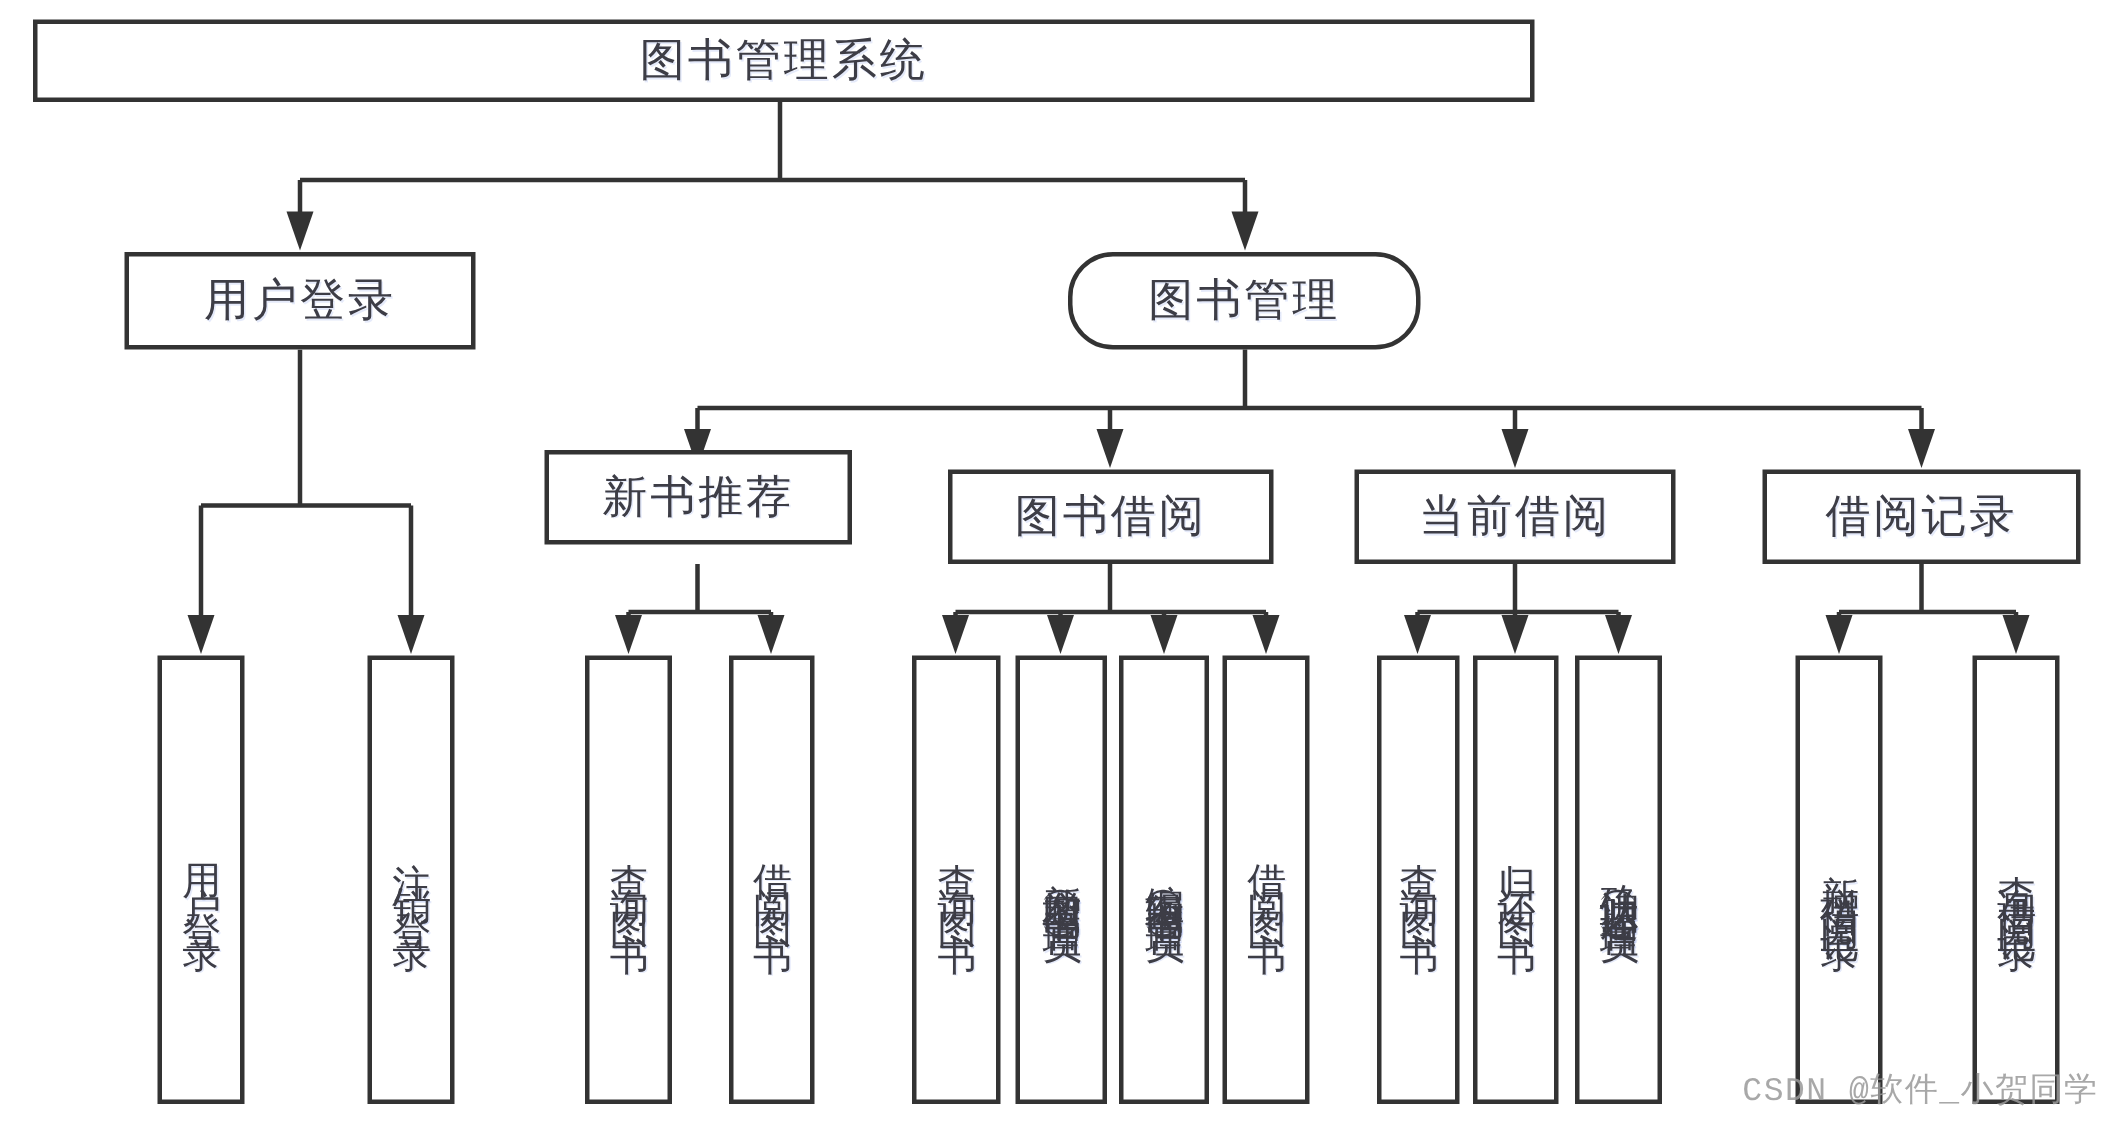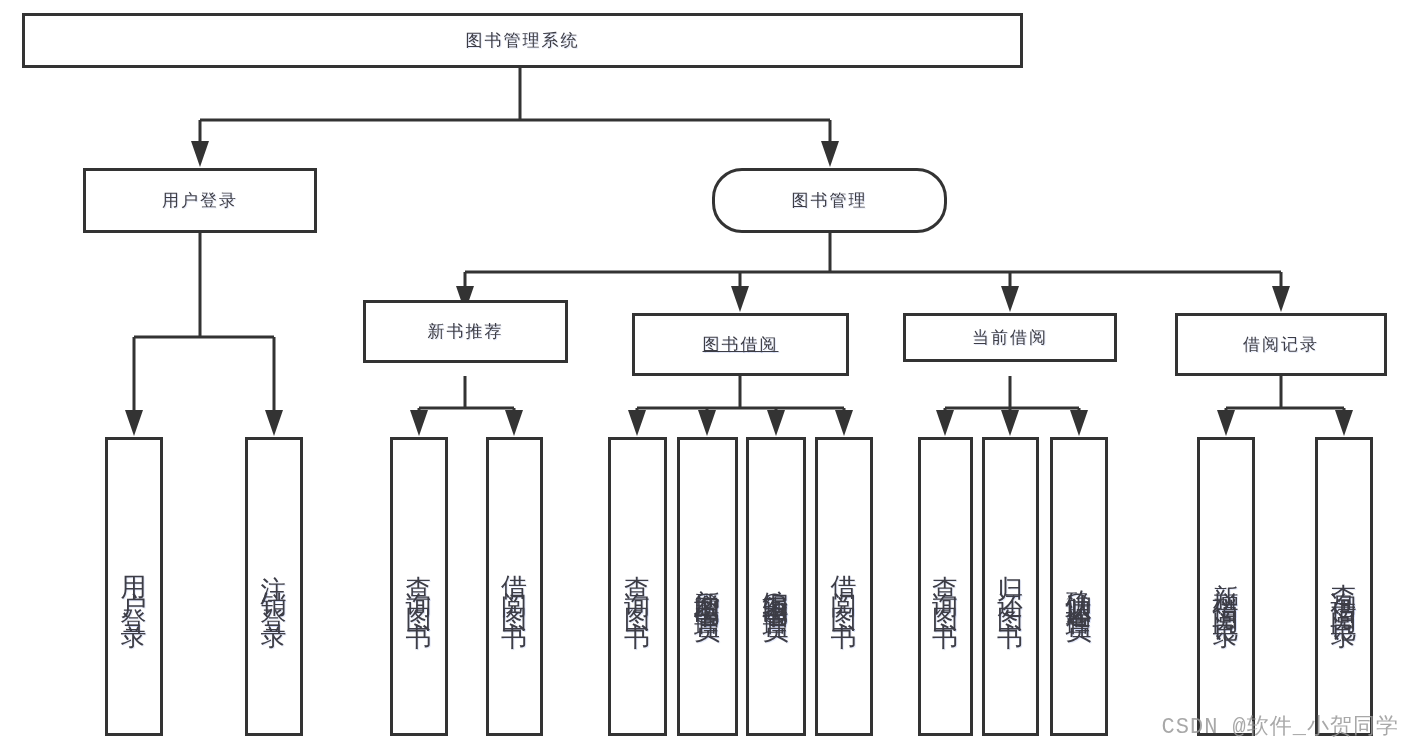--- a/index.html
+++ b/index.html
@@ -25,42 +25,42 @@
   svg.connectors polygon { fill: #333333; }
   .node {
     position: absolute;
     box-sizing: border-box;
     border: 3px solid #333333;
     background: #ffffff;
     display: flex;
     align-items: center;
     justify-content: center;
     color: #3d3d46;
-    font-size: 17px;
+    font-size: 30px;
     letter-spacing: 2px;
     z-index: 2;
     text-shadow: 1px 1px 0 rgba(110,140,230,0.18);
   }
   .leaf { font-size: 26px; letter-spacing: 0; }
   .vtext {
     writing-mode: vertical-rl;
     text-orientation: mixed;
     display: block;
     line-height: 1;
   }
   .vs4 { letter-spacing: 16px; }
   .vs6 { letter-spacing: 8px; }
   .vs9 { letter-spacing: 4px; }
   
   .n-root   { left: 22px;  top: 13px;  width: 1001px; height: 55px; }
   .n-login  { left: 83px;  top: 168px; width: 234px;  height: 65px; }
   .n-mgmt   { left: 712px; top: 168px; width: 235px;  height: 65px; border-radius: 30px; }
   .n-rec    { left: 363px; top: 300px; width: 205px;  height: 63px; }
-  .n-borrow { left: 632px; top: 313px; width: 217px;  height: 63px; text-decoration: underline; }
-  .n-cur    { left: 903px; top: 313px; width: 214px;  height: 49px; }
+  .n-borrow { left: 632px; top: 313px; width: 217px;  height: 63px; }
+  .n-cur    { left: 903px; top: 313px; width: 214px;  height: 63px; }
   .n-hist   { left: 1175px;top: 313px; width: 212px;  height: 63px; }
   .lf1  { left: 105px;  top: 437px; width: 58px; height: 299px; }
   .lf2  { left: 245px;  top: 437px; width: 58px; height: 299px; }
   .lf3  { left: 390px;  top: 437px; width: 58px; height: 299px; }
   .lf4  { left: 486px;  top: 437px; width: 57px; height: 299px; }
   .lf5  { left: 608px;  top: 437px; width: 59px; height: 299px; }
   .lf6  { left: 677px;  top: 437px; width: 61px; height: 299px; }
   .lf7  { left: 746px;  top: 437px; width: 60px; height: 299px; }
   .lf8  { left: 815px;  top: 437px; width: 58px; height: 299px; }
   .lf9  { left: 918px;  top: 437px; width: 55px; height: 299px; }

